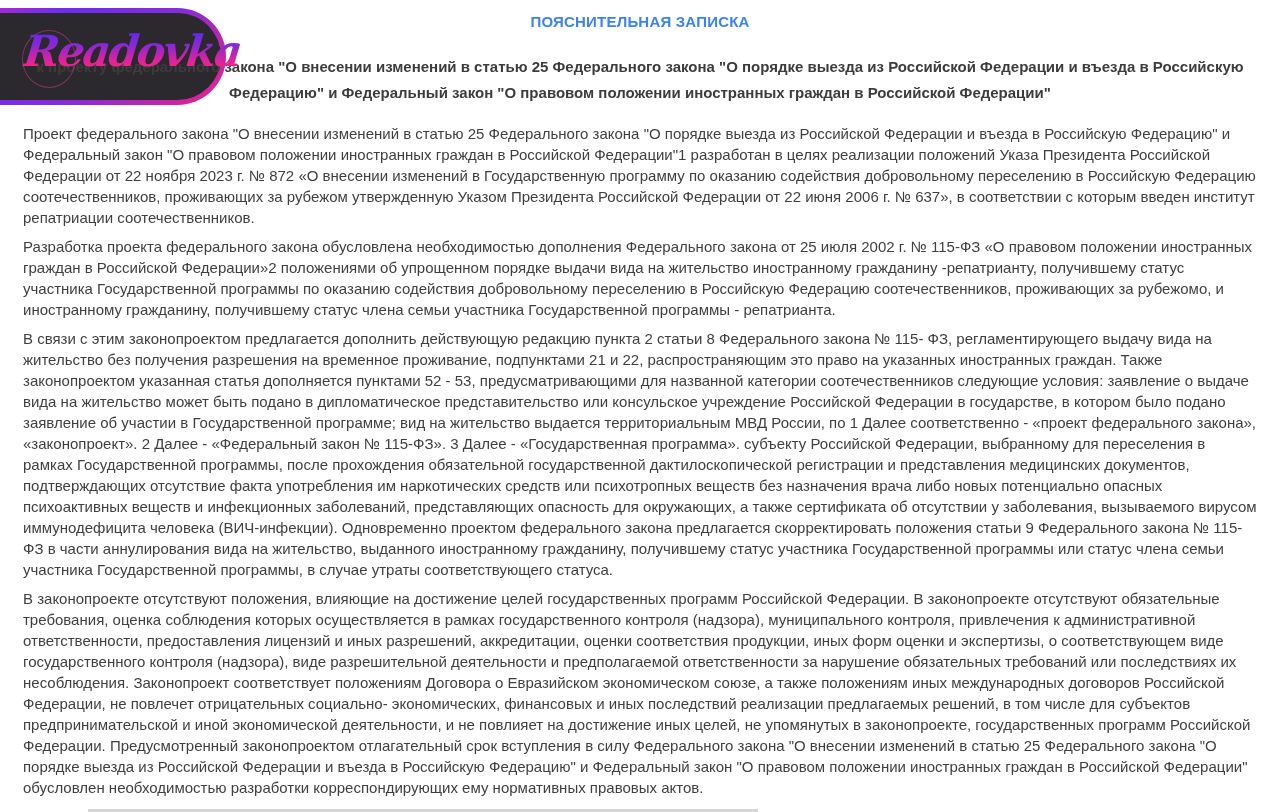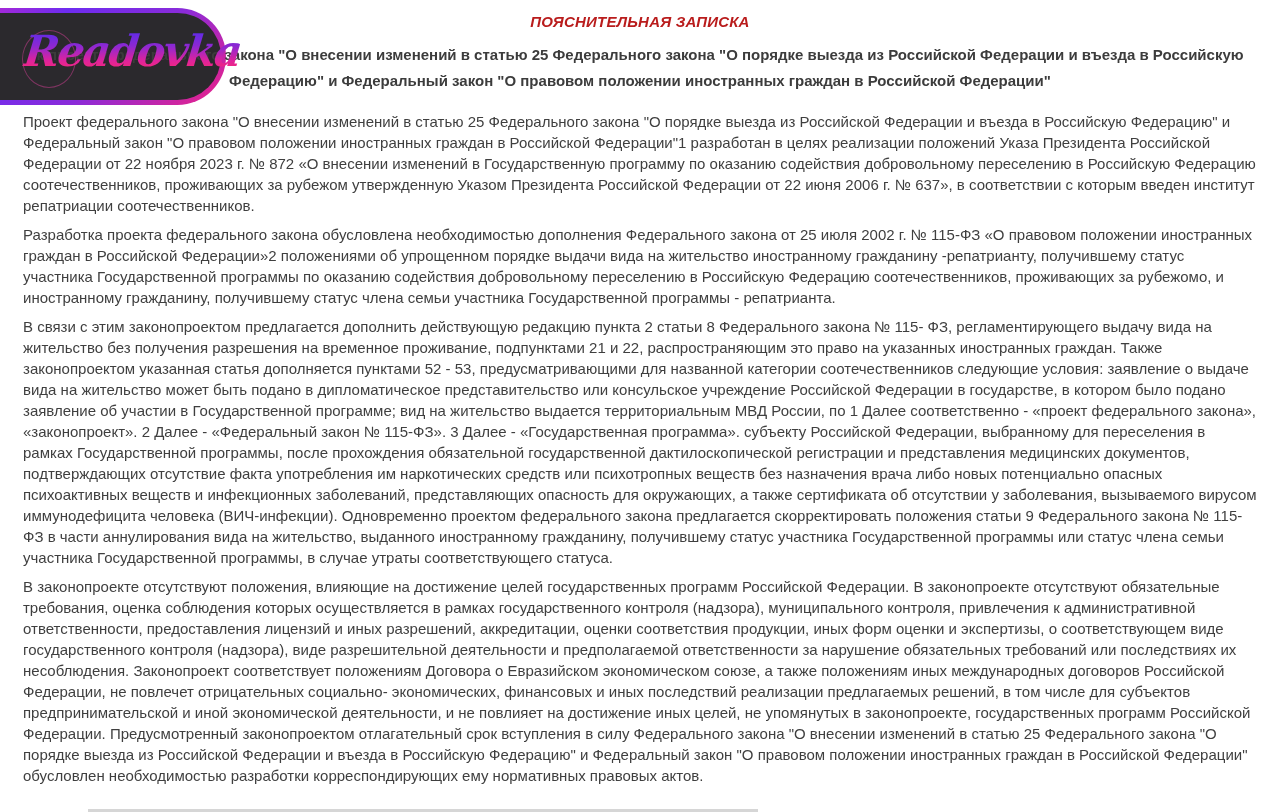--- a/index.html
+++ b/index.html
@@ -9,26 +9,25 @@
     background: #ffffff;
     font-family: "Liberation Sans", sans-serif;
     color: #3f3f3f;
     overflow: hidden;
   }
   .page { position: relative; width: 1280px; height: 812px; }
 
   
   .doc-header { position: relative; padding-top: 13px; }
   .doc-title {
-    margin: 0 23px 12px;
+    margin: 0 23px 24px;
     font-size: 15px; font-weight: bold;
-    text-align: center; color: #b91c1c;
+    text-align: center; color: #3b82f6;
     position: relative; z-index: 2;
     letter-spacing: 0.2px;
-    font-style: italic;
   }
   .doc-subtitle {
     margin: 0 23px;
     font-size: 15px; font-weight: bold;
     line-height: 26px;
     text-align: center; color: #3c3c3c;
     position: relative; z-index: 2;
   }
 
   

